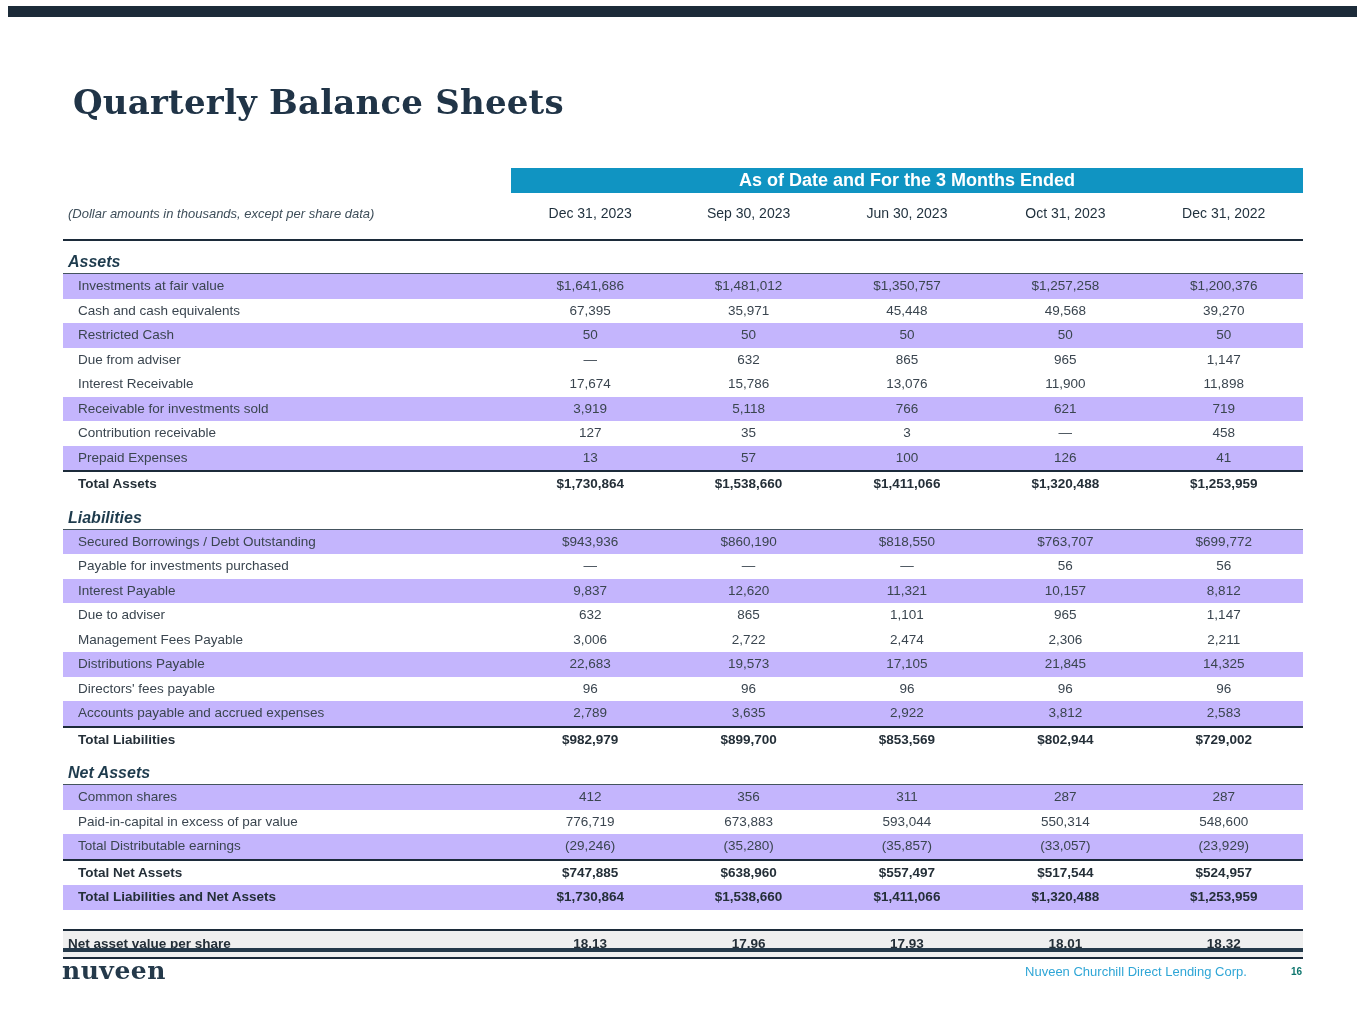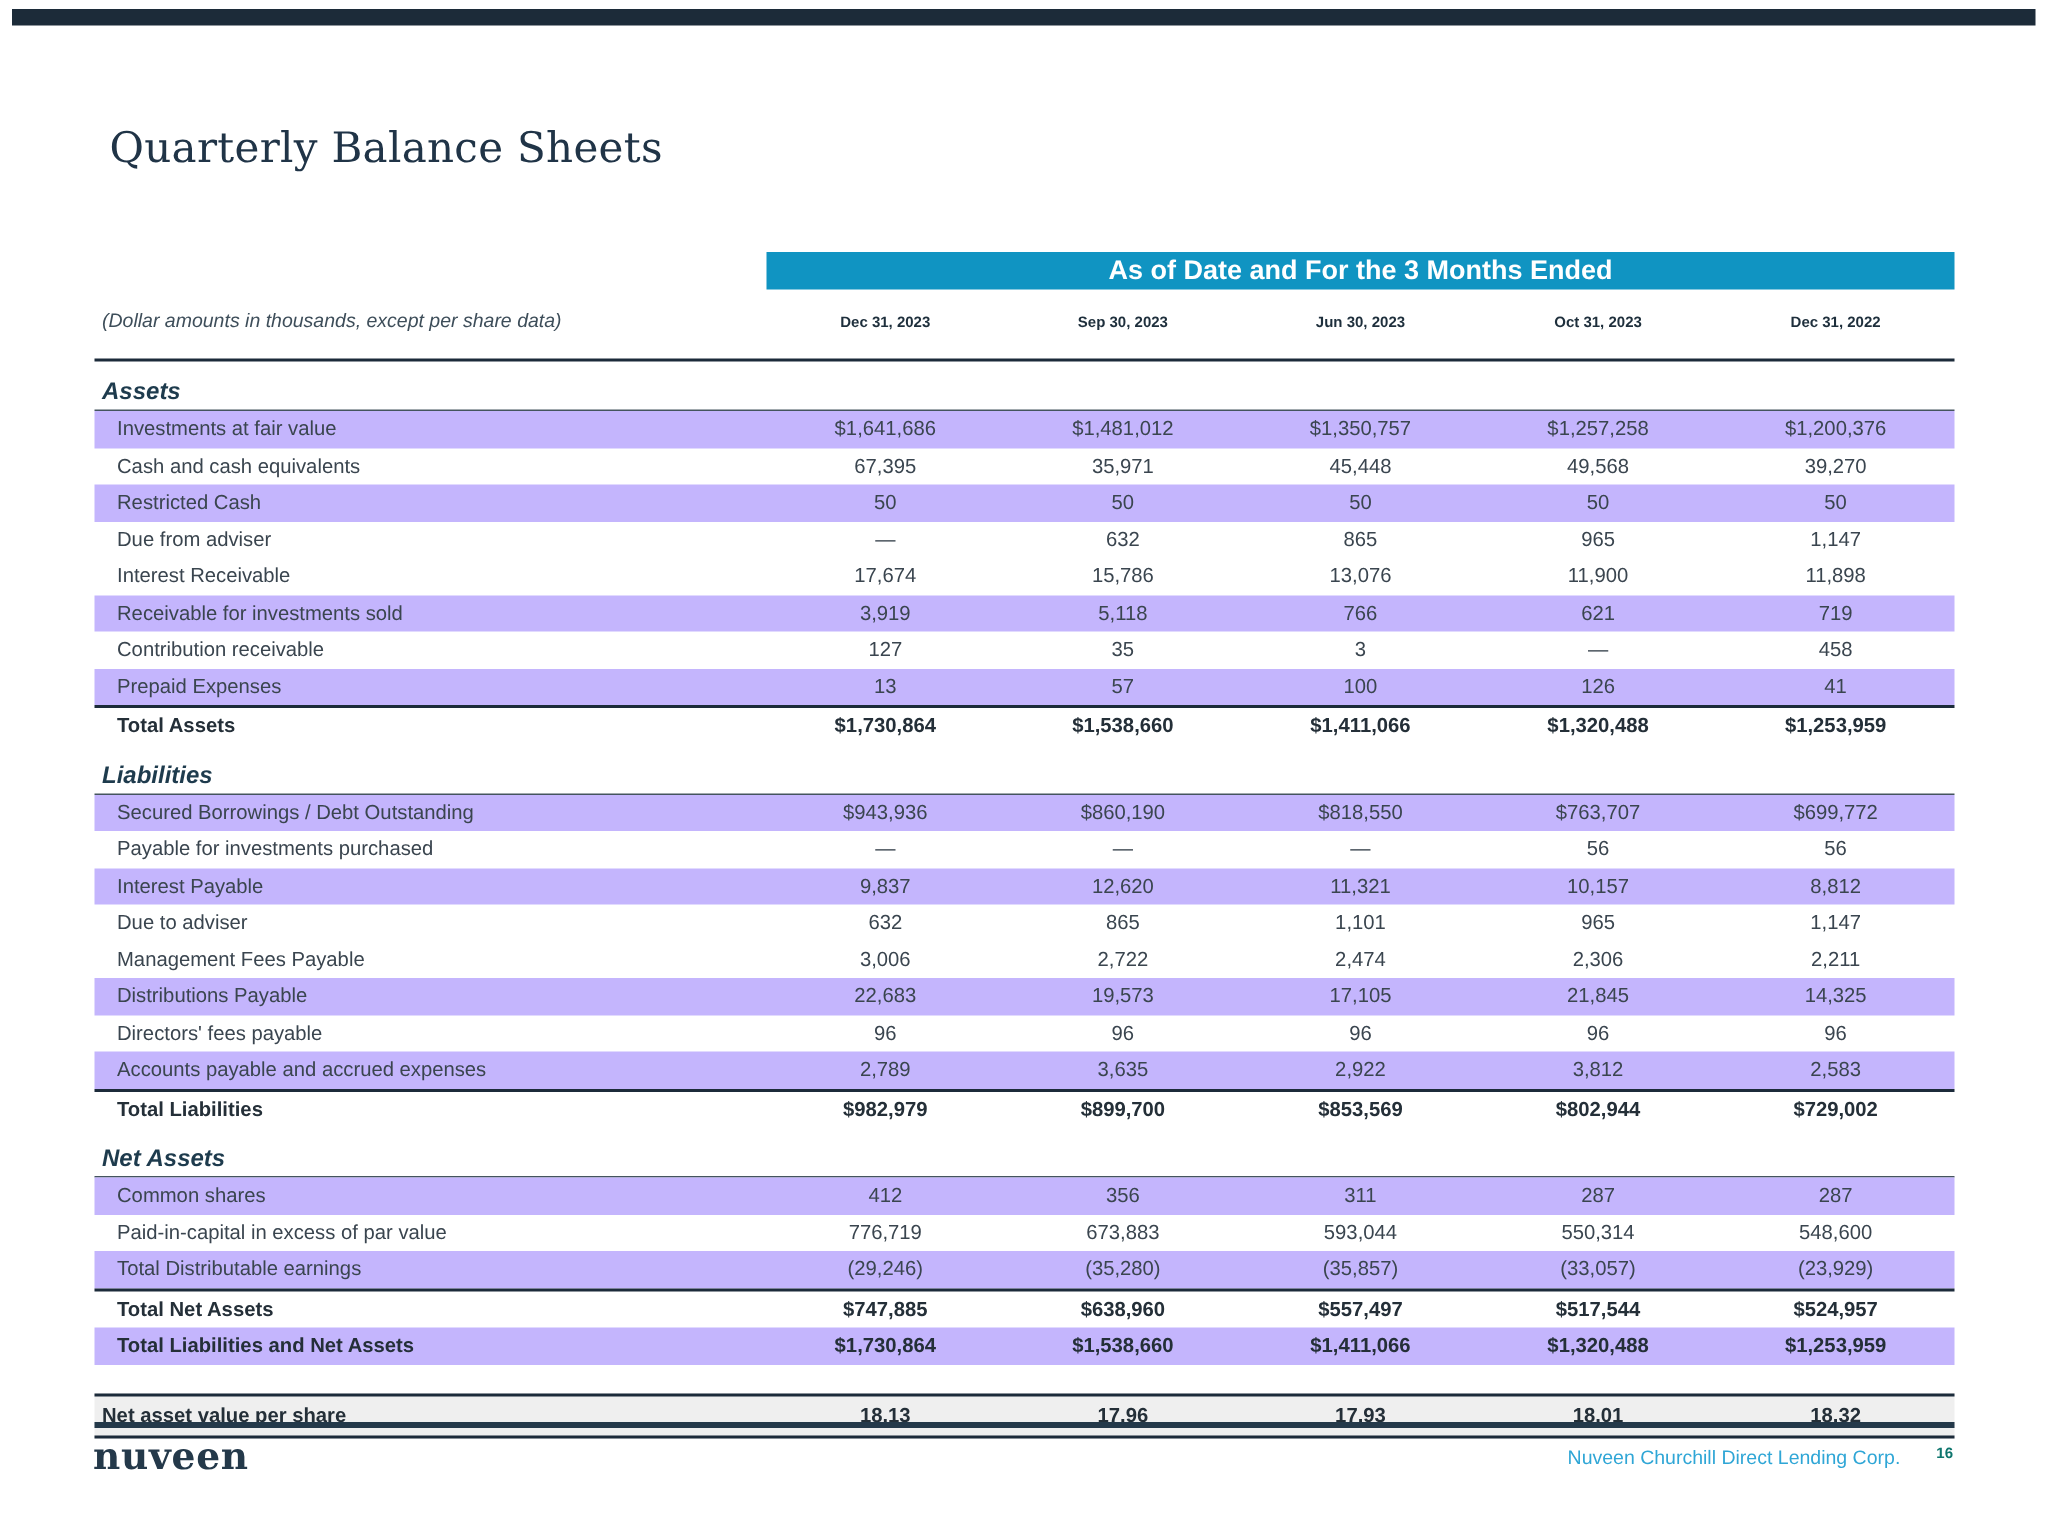--- a/index.html
+++ b/index.html
@@ -1,41 +1,41 @@
 <!DOCTYPE html>
 <html><head>
 <meta charset="utf-8">
 <style>
   html,body{margin:0;padding:0;background:#ffffff;}
   body{width:1365px;height:1024px;font-family:"Liberation Sans",sans-serif;-webkit-font-smoothing:antialiased;}
   .page{position:relative;width:1365px;height:1024px;background:#ffffff;overflow:hidden;}
   .topbar{position:absolute;top:6px;left:8px;right:8px;height:11px;background:#1c2b39;}
   .title{position:absolute;top:82px;left:73px;margin:0;font-family:"DejaVu Serif","Liberation Serif",serif;
-         font-size:28px;font-weight:normal;color:#203447;letter-spacing:0.2px;}
+         font-size:34px;font-weight:bold;color:#203447;letter-spacing:0.2px;}
   .table-wrap{position:absolute;left:63px;top:168px;width:1240px;}
   .banner{margin-left:448px;width:792px;height:25px;line-height:25px;background:#1094c2;color:#ffffff;
           font-size:18px;font-weight:bold;text-align:center;}
   .head-row{display:flex;align-items:flex-end;height:28px;padding-bottom:18px;border-bottom:2px solid #1c2b3a;}
   .head-row .note{width:448px;font-style:italic;font-size:13px;color:#3e4e5a;padding-left:5px;box-sizing:border-box;}
-  .col-head{width:158.4px;text-align:center;font-size:10px;font-weight:bold;color:#1e2f3c;}
+  .col-head{width:158.4px;text-align:center;font-size:14px;font-weight:normal;color:#1e2f3c;}
   .section-header{margin-top:9px;height:23px;line-height:23px;padding-left:5px;font-size:16px;font-weight:bold;
                   font-style:italic;color:#1e3b4d;border-bottom:1.5px solid #44545e;}
   .row{display:flex;height:24.5px;line-height:24.5px;font-size:13.5px;color:#3a454f;}
   .row.shaded{background:#c4b5fd;}
   .row .label{width:448px;padding-left:15px;box-sizing:border-box;white-space:nowrap;}
   .row .val{width:158.4px;text-align:center;}
   .row.total{font-weight:bold;color:#242f38;border-top:2px solid #1c2b3a;}
   .row.total2{font-weight:bold;color:#242f38;}
   .nav-block{margin-top:19px;border-top:2px solid #1c2b3a;border-bottom:2px solid #1c2b3a;background:#efefef;}
   .nav-block .row{height:26px;line-height:26px;font-weight:bold;color:#242f38;align-items:flex-end;}
   .nav-block .row .label{padding-left:5px;}
   .footer-rule{position:absolute;top:948px;left:63px;width:1240px;height:4px;background:#24394a;}
   .wordmark{position:absolute;top:956px;left:62px;font-family:"DejaVu Serif","Liberation Serif",serif;
             font-size:25px;font-weight:bold;color:#24394a;letter-spacing:0.5px;}
-  .footer-right{position:absolute;top:964px;right:63px;display:flex;gap:24px;margin-left:44px;}
+  .footer-right{position:absolute;top:964px;right:63px;display:flex;align-items:center;gap:44px;margin-left:44px;}
   .footer-company{font-size:13px;color:#2fa6d6;}
   .footer-page{font-size:10px;font-weight:bold;color:#0f766e;}
 </style>
 </head>
 <body>
 
 <div class="page">
   <div class="topbar"></div>
   <h1 class="title">Quarterly Balance Sheets</h1>
 

